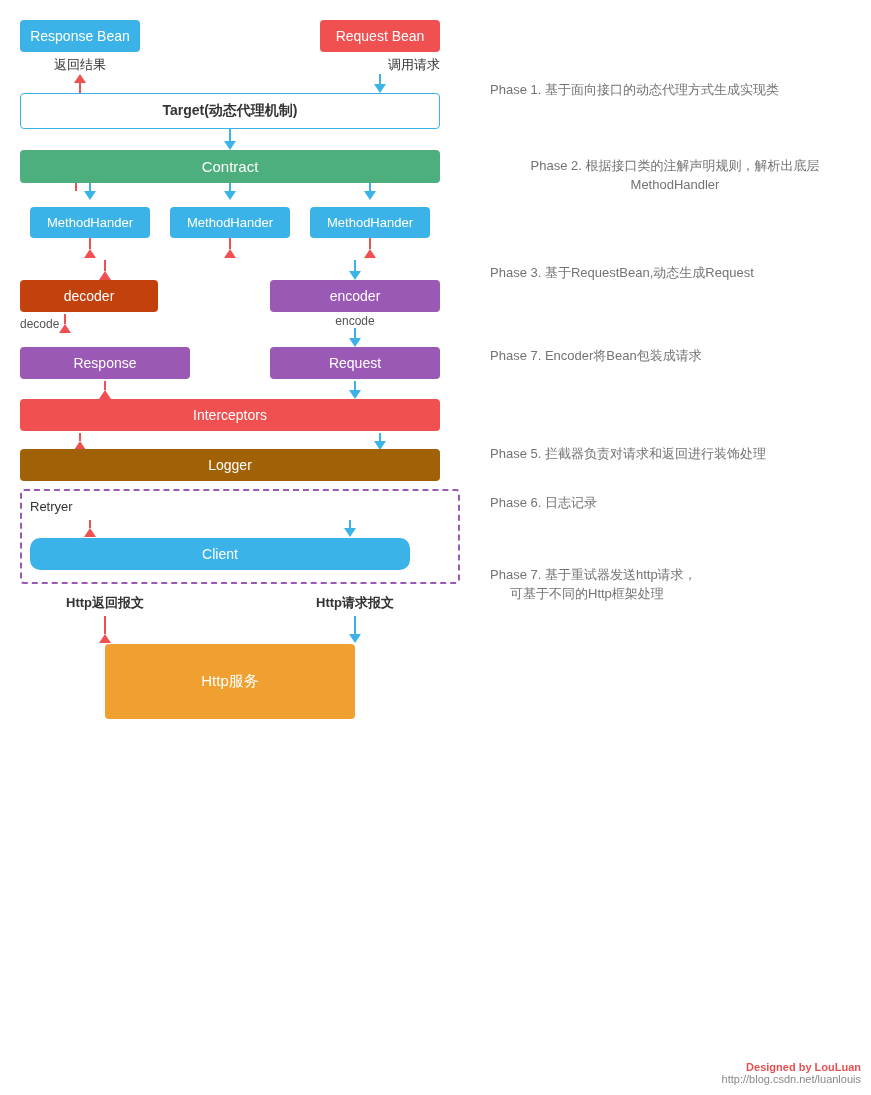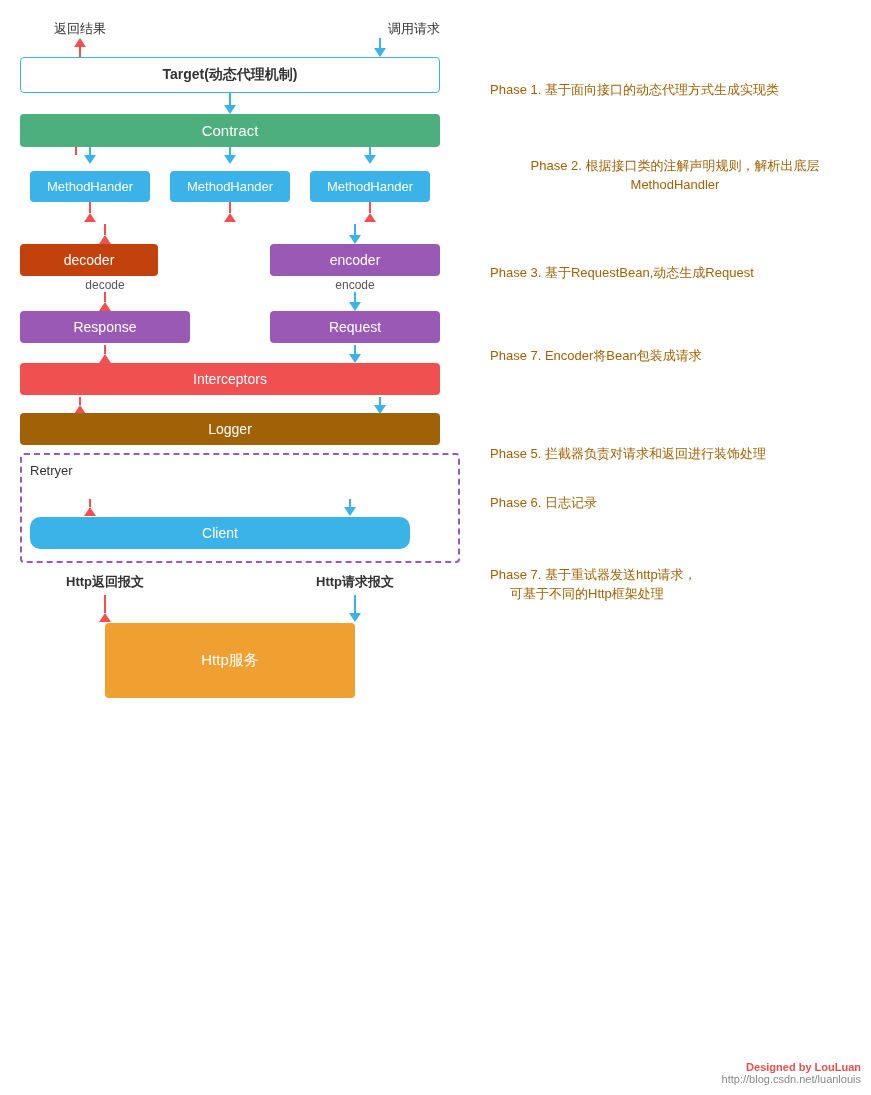--- a/index.html
+++ b/index.html
@@ -88,26 +88,26 @@
     .retryer-box {
       border: 2px dashed #9b59b6;
       border-radius: 4px;
       padding: 8px 8px 12px 8px;
       width: 440px;
       position: relative;
     }
     .retryer-label {
       color: #333;
       font-size: 13px;
-      margin-bottom: 21px;
+      margin-bottom: 6px;
     }
     
     .phase-item {
       margin-bottom: 0;
-      color: #a16207;
+      color: #737373;
       font-size: 13px;
       line-height: 1.5;
     }
     
     .footer {
       position: absolute;
       bottom: 10px;
       right: 10px;
       text-align: right;
       font-size: 11px;
@@ -148,20 +148,28 @@
       font-size: 13px;
     }
   </style>
 </head>
 <body>
 
 <div class="diagram-area">
 
   <div style="position:absolute; left:20px; top:20px;">
 
+    <div style="width:420px; display:flex; justify-content:space-between; align-items:center; margin-bottom:4px;">
+      <div class="bean-col">
+        <div class="box box-response-bean">Response Bean</div>
+      </div>
+      <div class="bean-col">
+        <div class="box box-request-bean">Request Bean</div>
+      </div>
+    </div>
 
     <div style="width:420px; display:flex; justify-content:space-between; align-items:center; margin-bottom:0px;">
       <div style="width:120px; text-align:center;">返回结果</div>
       <div style="width:120px; text-align:right;">调用请求</div>
     </div>
 
     <div style="width:420px; display:flex; justify-content:space-between; align-items:center; margin-bottom:0;">
 
       <div style="width:120px; display:flex; flex-direction:column; align-items:center;">
         <div class="arrow-head-up-red"></div>
@@ -250,21 +258,21 @@
         </div>
       </div>
     </div>
 
     <div style="width:420px; display:flex; justify-content:space-between; align-items:center; margin-bottom:0;">
       <div class="box box-decoder">decoder</div>
       <div class="box box-encoder">encoder</div>
     </div>
 
     <div style="width:420px; display:flex; justify-content:space-between; align-items:flex-start; margin-top:2px;">
-      <div style="width:170px; display:flex; flex-direction:column; align-items:center;">
+      <div style="width:170px; display:flex; flex-direction:row; align-items:center;">
         <span class="decode-label">decode</span>
         <div style="display:flex; flex-direction:column; align-items:center;">
           <div class="v-line v-line-red" style="height:10px;"></div>
           <div class="arrow-head-up-red"></div>
         </div>
       </div>
       <div style="width:170px; display:flex; flex-direction:column; align-items:center;">
         <span class="encode-label">encode</span>
         <div style="display:flex; flex-direction:column; align-items:center;">
           <div class="v-line" style="height:10px;"></div>

